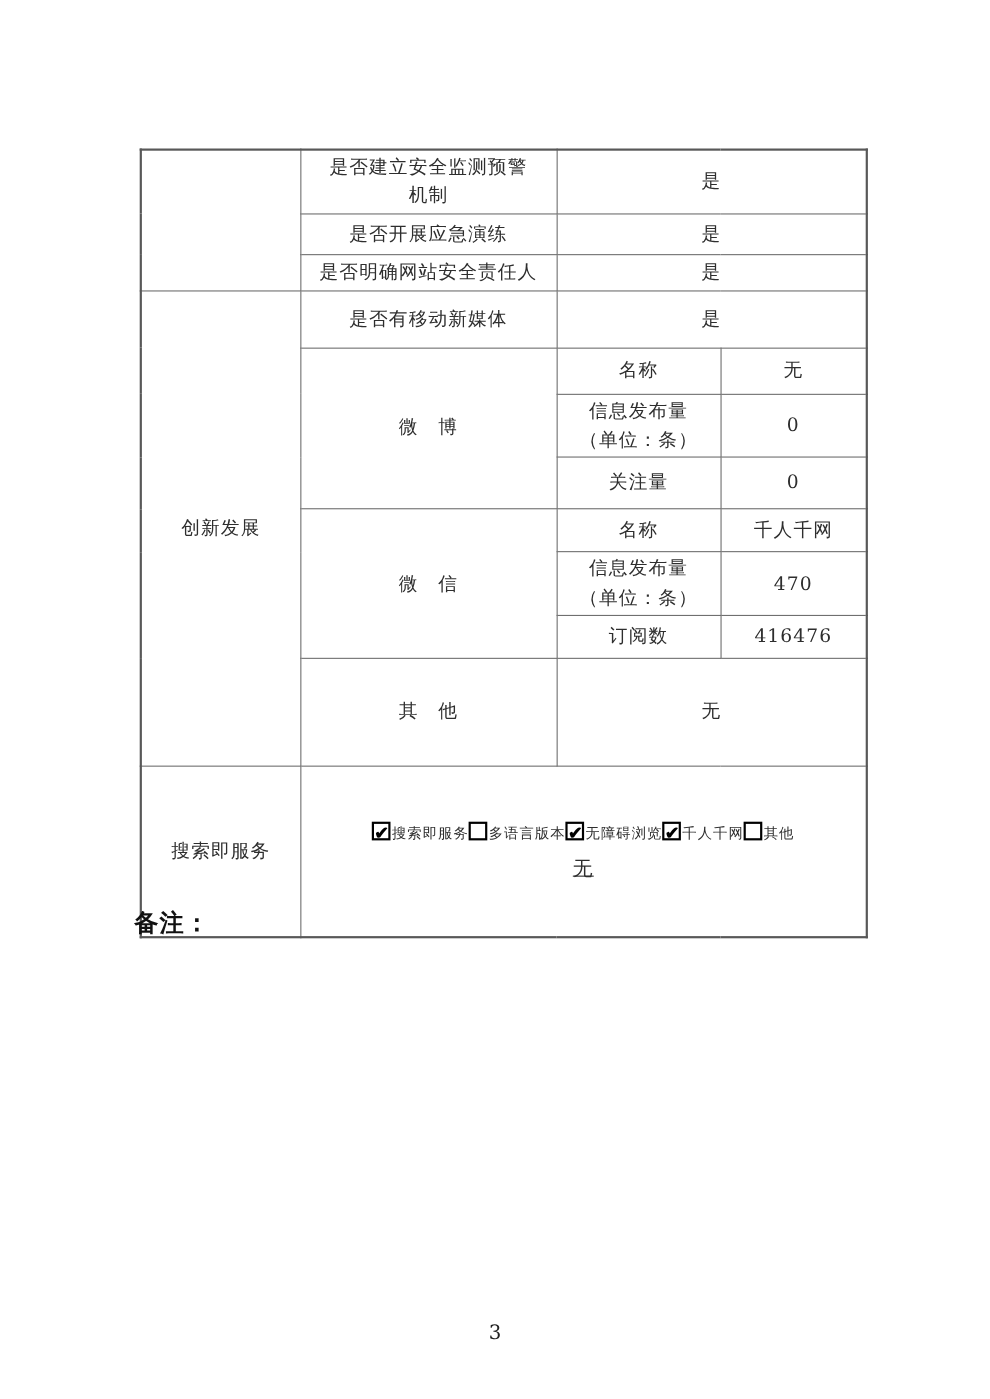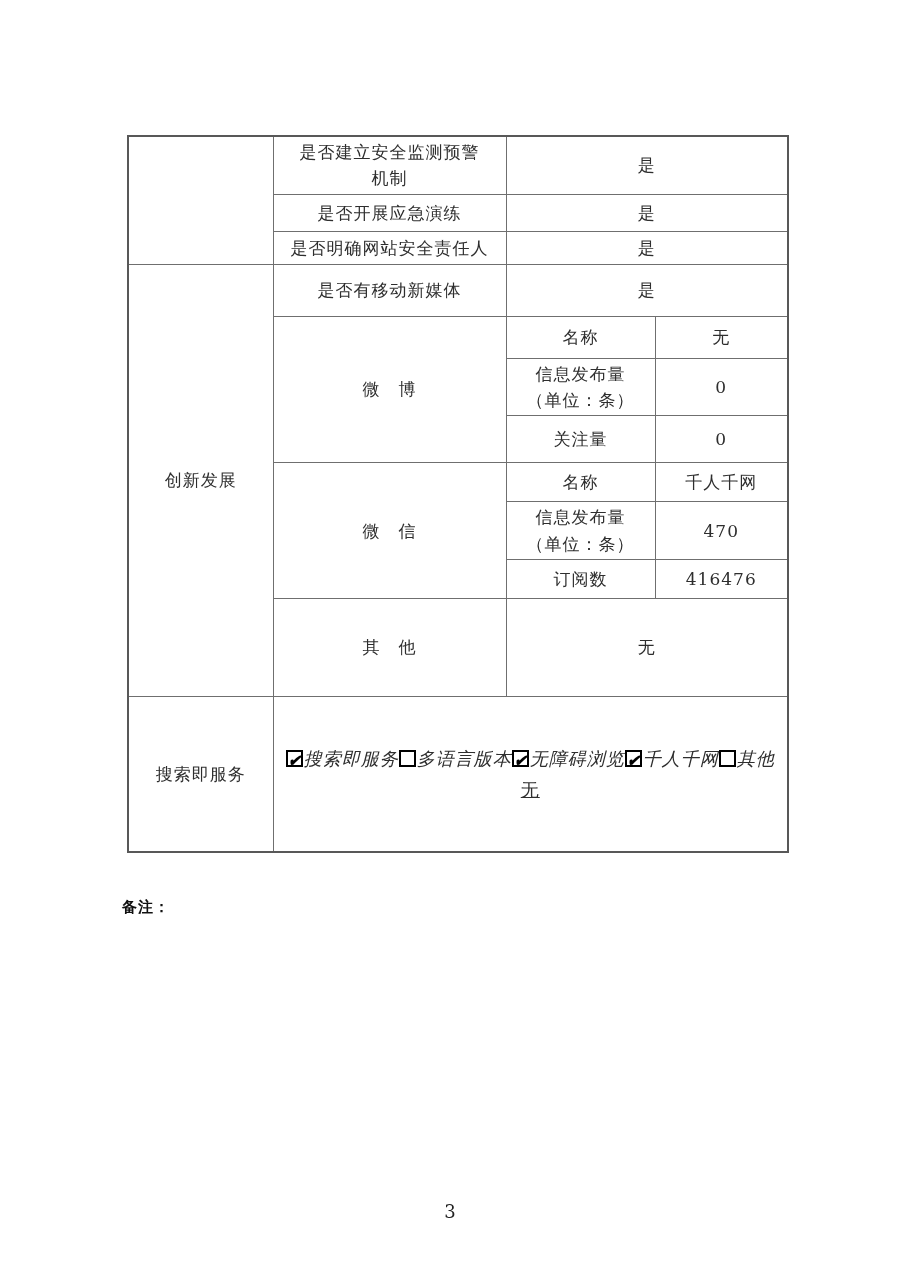--- a/index.html
+++ b/index.html
@@ -45,21 +45,21 @@
   tr.r10 { height: 39px; }
   tr.r11 { height: 98px; }
   tr.r12 { height: 155px; }
 
   td.innovation-cell {
     text-align: left;
     vertical-align: middle;
     padding-left: 32px;
     padding-right: 6px;
   }
-  .cb-line { font-size: 18px; letter-spacing: 1px; line-height: 32px; white-space: nowrap; font-style: italic; }
+  .cb-line { font-size: 13px; letter-spacing: 1px; line-height: 32px; white-space: nowrap; }
   .cb {
     display: inline-block;
     width: 17px; height: 17px;
     border: 2.5px solid #000;
     background: #fff;
     position: relative;
     vertical-align: -2px;
     margin-right: 1px;
   }
   .cb.checked::after {
@@ -69,22 +69,22 @@
     font-size: 16px;
     font-weight: bold;
     color: #000;
   }
   .cb-label { display: inline; }
   .other-line { font-size: 18px; letter-spacing: 1px; line-height: 30px; }
   .underlined { text-decoration: underline; }
 
   .remark {
     position: absolute;
-    left: 122px; top: 873px;
-    font-size: 15px;
+    left: 122px; top: 799px;
+    font-size: 22px;
     font-weight: bold;
     letter-spacing: 1px;
     color: #111;
   }
   .page-number {
     position: absolute;
     left: 0; top: 1176px;
     width: 900px;
     text-align: center;
     font-size: 18px;

